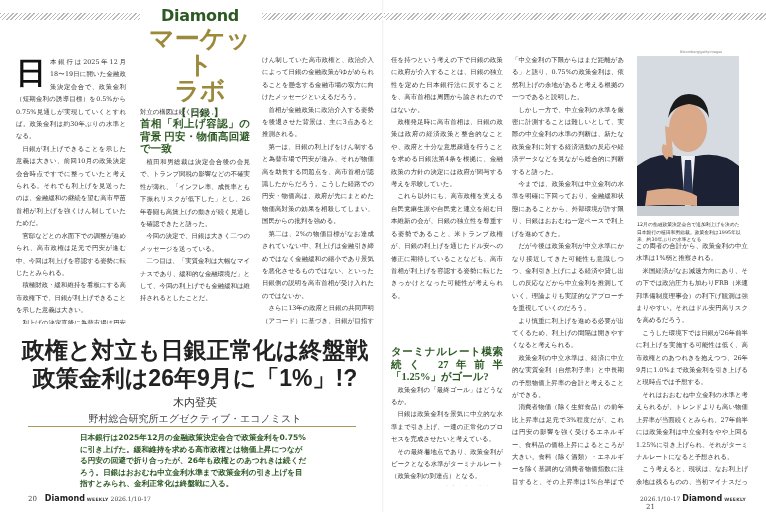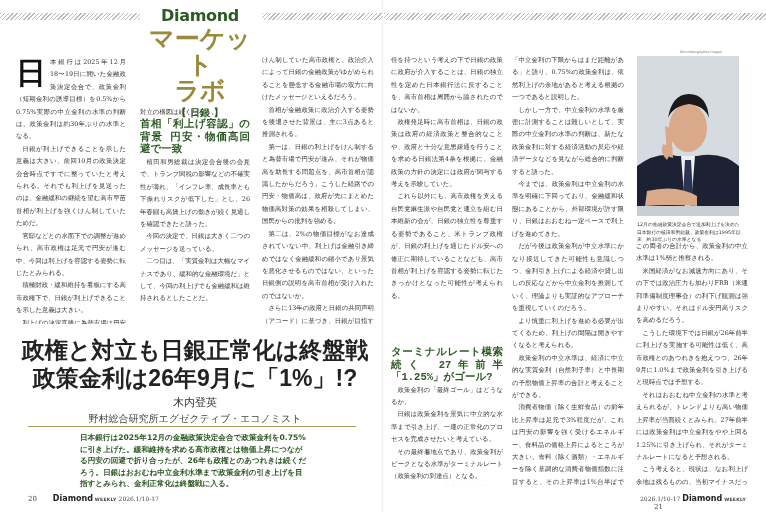--- a/index.html
+++ b/index.html
@@ -10,32 +10,32 @@
   .hatch { position:absolute; top:13px; height:7px;
     background: repeating-linear-gradient(135deg, #b9b9b9 0 1px, #fff 1px 3px); }
   .brand-wrap { position:absolute; left:140px; top:6px; width:120px; text-align:center; }
   .brand { font-family:"DejaVu Sans", sans-serif; font-weight:bold; font-size:16px; color:#2d5a24; letter-spacing:-0.3px; }
   .series-title { font-family:"DejaVu Sans", sans-serif; font-size:25px; line-height:26px; color:#9b8a3c; margin-top:1px; font-weight:bold;}
   .series-tag { font-family:"DejaVu Sans", sans-serif; font-size:10px; color:#2d5a24; font-weight:bold; margin-top:2px; }
   .col { position:absolute; font-size:6.4px; line-height:12.4px; color:#333; text-align:justify; }
   .col p { margin:0; text-indent:1em; }
   .col p.noindent { text-indent:0; }
   .dropcap { float:left; font-size:30px; line-height:30px; margin:2px 4px 0 0; font-weight:bold; color:#111; }
-  .subhead { font-family:Liberation Mono, monospace; font-weight:bold; color:#2d5a24; font-size:10.5px; line-height:12.5px; margin:4px 0 4px 0; text-indent:0 !important; }
+  .subhead { font-family:Liberation Serif, serif; font-weight:bold; color:#2d5a24; font-size:10.5px; line-height:12.5px; margin:4px 0 4px 0; text-indent:0 !important; }
   .headline { position:absolute; left:20px; width:350px; top:336px; text-align:center;
               font-family:Liberation Sans, sans-serif; font-size:23px; line-height:28px; color:#222; font-weight:bold; }
   .author { position:absolute; left:20px; width:350px; top:395px; text-align:center; font-size:11px; font-weight:normal; color:#333; }
   .author-title { position:absolute; left:20px; width:350px; top:412px; text-align:center; font-size:10px; color:#444; }
   .rule { position:absolute; left:28px; width:328px; top:426px; height:1px; background:#a89a5a; }
   .lede { position:absolute; left:80px; width:230px; top:432px; font-family:"DejaVu Sans", sans-serif;
           font-weight:bold; font-size:7.6px; line-height:11.5px; color:#2d5a24; }
   .folio { position:absolute; top:494px; font-size:6px; color:#444; font-family:"DejaVu Serif", serif; }
   .folio .b { font-family:"DejaVu Sans", sans-serif; font-weight:bold; font-size:8px; color:#222; }
   .folio .w { font-family:"DejaVu Sans", sans-serif; font-weight:bold; font-size:4.5px; letter-spacing:0.3px; }
-  .folio .pn { font-size:7px; margin:0 14px; }
+  .folio .pn { font-size:7px; margin:0 6px; }
   .photo { position:absolute; left:637px; top:56px; width:102px; height:160px;
            background:linear-gradient(180deg,#dfe3e8 0%,#cfd4da 40%,#bcc2c9 100%); overflow:hidden; }
   .credit { position:absolute; left:680px; top:50px; font-size:3.5px; color:#888; font-family:"DejaVu Sans", sans-serif; }
   .caption { position:absolute; left:637px; top:221px; width:104px; font-size:4.8px; line-height:7.5px; color:#333; font-family:"DejaVu Sans", sans-serif; }
   .gutter { position:absolute; left:382px; top:0; width:2px; height:512px; background:linear-gradient(90deg,#eee,#fff); }
 </style>
 </head>
 <body>
 
 <div class="gutter"></div>
@@ -47,21 +47,21 @@
   <div class="brand-wrap">
     <div class="brand">Diamond</div>
     <div class="series-title">
       <div>マーケット</div>
       <div>ラボ</div>
     </div>
     <div class="series-tag">【 日銀 】</div>
   </div>
 
   <div class="col" style="left:16px;top:56px;width:110px;height:268px;overflow:hidden;">
-    <p class="noindent"><span class="dropcap">日</span><span>本銀行は2025年12月18〜19日に開いた金融政策決定会合で、政策金利（短期金利の誘導目標）を0.5%から0.75%実際の中立金利の水準の判断は。政策金利は約30年ぶりの水準となる。</span></p>
+    <p class="noindent"><span class="dropcap">日</span><span>本銀行は2025年12月18〜19日に開いた金融政策決定会合で、政策金利（短期金利の誘導目標）を0.5%から0.75%見通しが実現していくとすれば。政策金利は約30年ぶりの水準となる。</span></p>
     <p>日銀が利上げできることを示した意義は大きい、前回10月の政策決定会合時点ですでに整っていたと考えられる。それでも利上げを見送ったのは、金融緩和の継続を望む高市早苗首相が利上げを強くけん制していたためだ。</p>
     <p>官邸などとの水面下での調整が進められ、高市政権は足元で円安が進む中、今回は利上げを容認する姿勢に転じたとみられる。</p>
     <p>積極財政・緩和維持を看板にする高市政権下で、日銀が利上げできることを示した意義は大きい。</p>
     <p>利上げの決定直後に為替市場は円安に振れたものの、やや長い目で見れば、今回の利上げは円安加速のリスクを軽減することになり、物価の安定を通じて個人消費にプラスとなるだろう。</p>
 
   </div>
 
   <div class="col" style="left:140px;top:106px;width:110px;height:218px;overflow:hidden;">
     <p class="noindent">対立の構図は続くだろう。</p>
     <p class="subhead">首相「利上げ容認」の背景 円安・物価高回避で一致</p>

